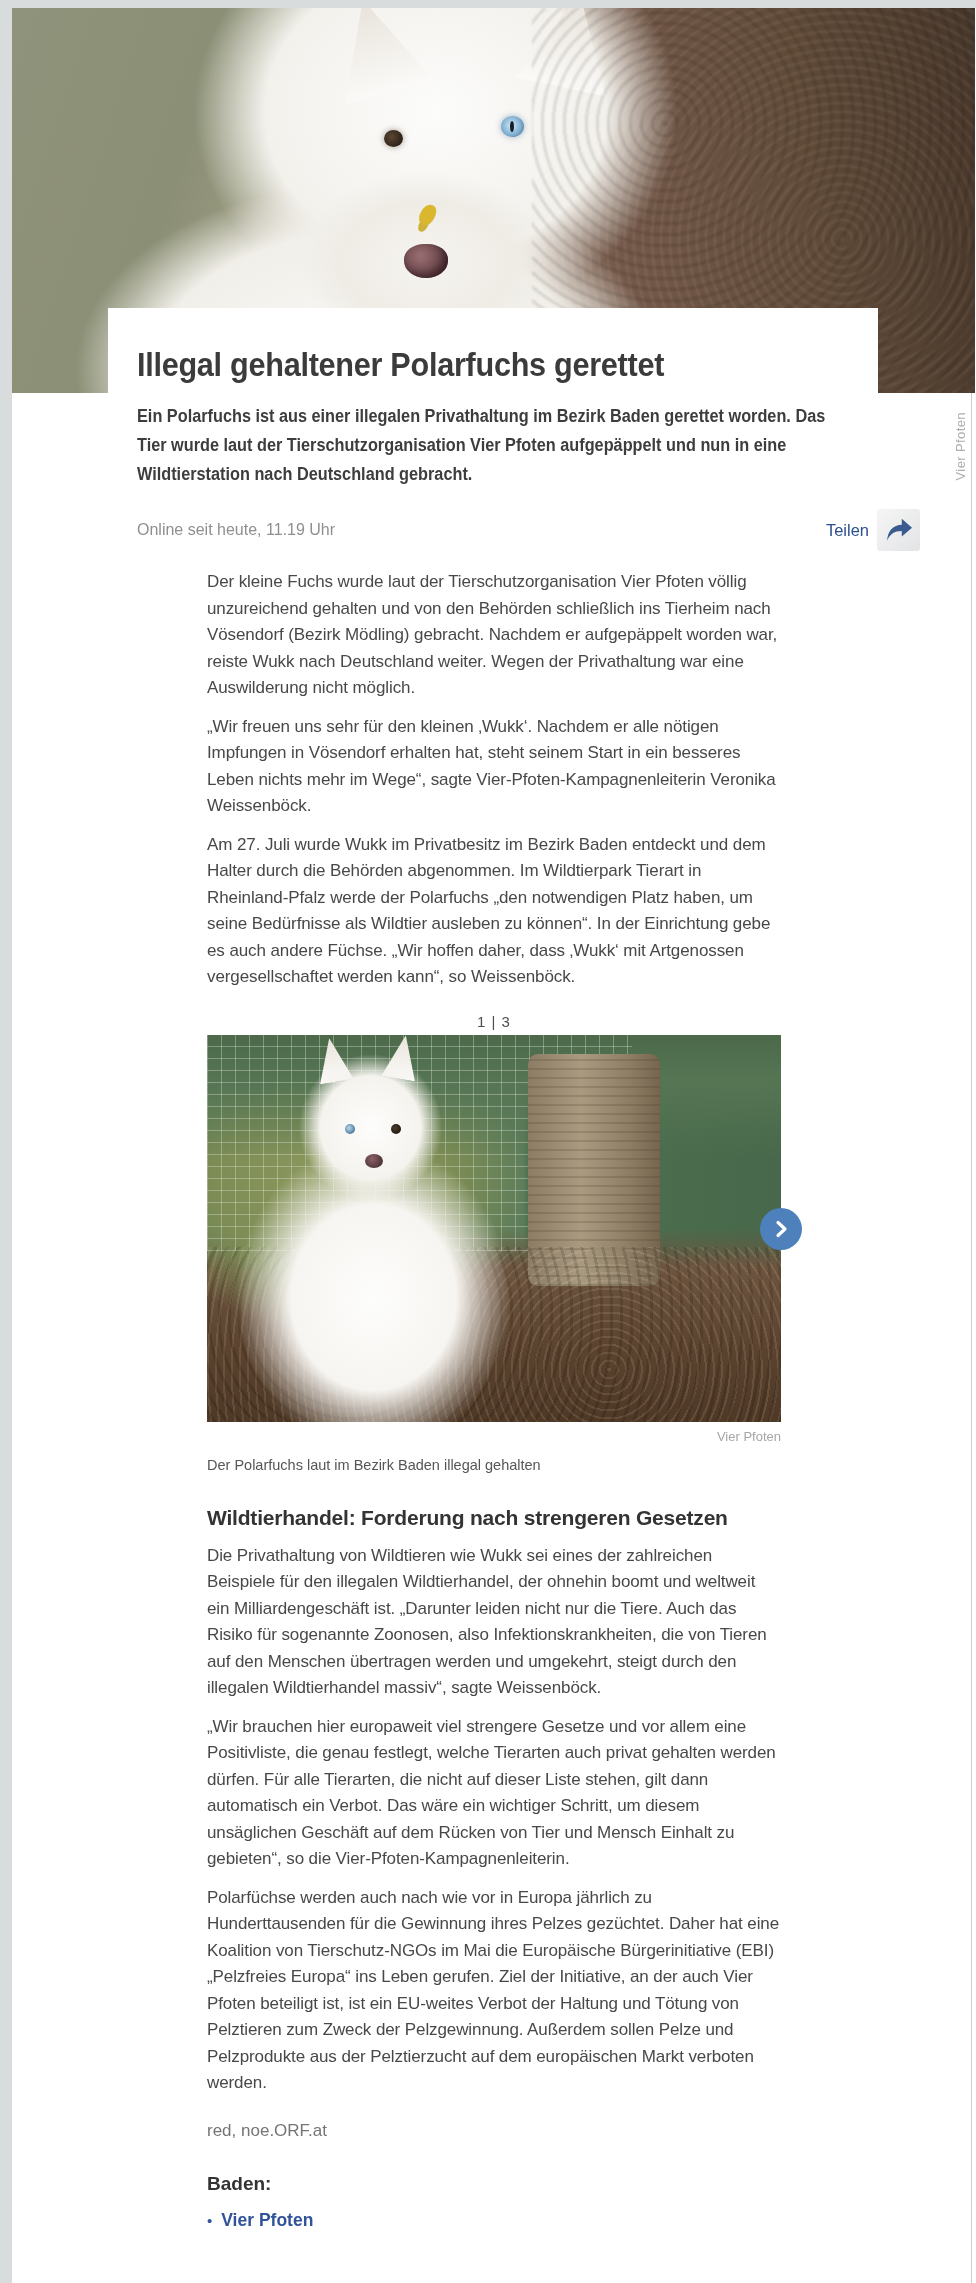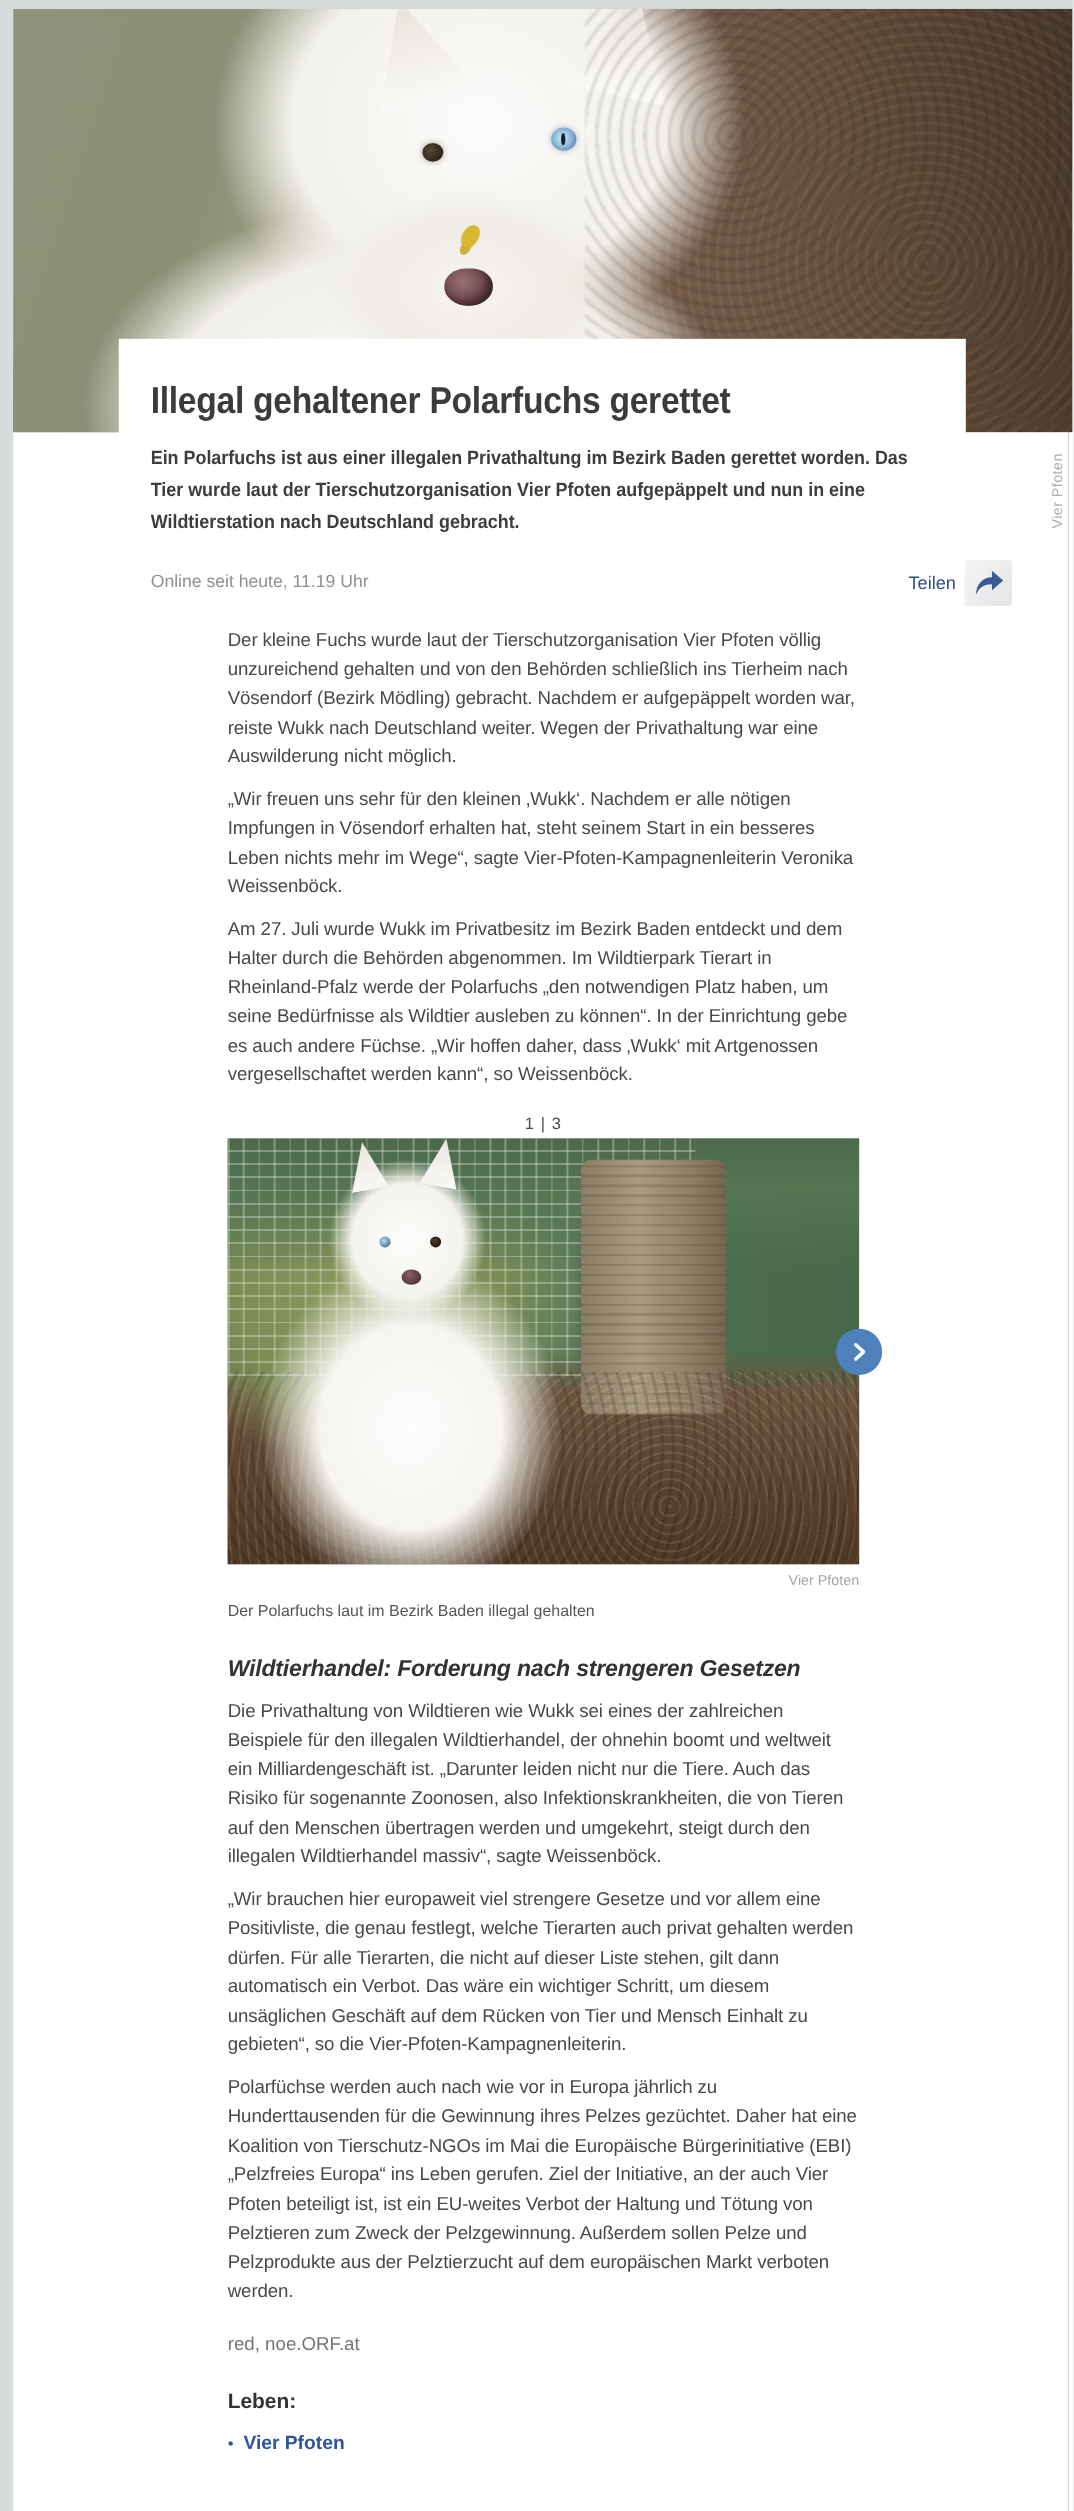--- a/index.html
+++ b/index.html
@@ -86,21 +86,21 @@
   .g-eye{position:absolute;width:10px;height:10px;border-radius:50%;}
   .g-eye.blue{left:24%;top:23%;background:radial-gradient(circle at 40% 40%,#bcd9ea,#5d8cab 60%,#2c4358);}
   .g-eye.dark{left:32%;top:23%;background:radial-gradient(circle at 40% 40%,#4e3c2a,#241a10 70%);}
   .g-nose{position:absolute;left:27.5%;top:31%;width:18px;height:14px;border-radius:50%;
     background:radial-gradient(circle at 40% 35%,#8a6165,#50363a 70%);}
   .g-next{position:absolute;right:-21px;top:173px;width:42px;height:42px;border-radius:50%;
     background:#4e81bc;display:flex;align-items:center;justify-content:center;cursor:pointer;}
   .g-credit{text-align:right;color:#a6a6a6;font-size:13px;margin-top:7px;}
   .caption{color:#565656;font-size:14.5px;margin-top:13px;}
 
-  h2.subhead{font-size:21px;color:#333;margin:33px 0 13px;letter-spacing:-.2px;font-style:italic;}
+  h2.subhead{font-size:21px;color:#333;margin:33px 0 13px;letter-spacing:-.2px;}
   .byline{color:#757575;font-size:17px;margin:24px 0 0;}
   .links-heading{font-size:19px;font-weight:700;color:#333;margin:32px 0 0;}
   .link-item{margin-top:15px;display:flex;align-items:baseline;gap:9px;cursor:pointer;}
   .bullet{color:#30539a;font-size:15px;}
   .link-label{color:#30539a;font-weight:700;font-size:17.5px;}
 </style>
 </head>
 <body>
 
 <div id="page">
@@ -167,20 +167,20 @@
         <div class="caption">Der Polarfuchs laut im Bezirk Baden illegal gehalten</div>
       </div>
 
       <h2 class="subhead">Wildtierhandel: Forderung nach strengeren Gesetzen</h2>
       <p class="body">Die Privathaltung von Wildtieren wie Wukk sei eines der zahlreichen Beispiele für den illegalen Wildtierhandel, der ohnehin boomt und weltweit ein Milliardengeschäft ist. „Darunter leiden nicht nur die Tiere. Auch das Risiko für sogenannte Zoonosen, also Infektionskrankheiten, die von Tieren auf den Menschen übertragen werden und umgekehrt, steigt durch den illegalen Wildtierhandel massiv“, sagte Weissenböck.</p>
       <p class="body">„Wir brauchen hier europaweit viel strengere Gesetze und vor allem eine Positivliste, die genau festlegt, welche Tierarten auch privat gehalten werden dürfen. Für alle Tierarten, die nicht auf dieser Liste stehen, gilt dann automatisch ein Verbot. Das wäre ein wichtiger Schritt, um diesem unsäglichen Geschäft auf dem Rücken von Tier und Mensch Einhalt zu gebieten“, so die Vier-Pfoten-Kampagnenleiterin.</p>
       <p class="body">Polarfüchse werden auch nach wie vor in Europa jährlich zu Hunderttausenden für die Gewinnung ihres Pelzes gezüchtet. Daher hat eine Koalition von Tierschutz-NGOs im Mai die Europäische Bürgerinitiative (EBI) „Pelzfreies Europa“ ins Leben gerufen. Ziel der Initiative, an der auch Vier Pfoten beteiligt ist, ist ein EU-weites Verbot der Haltung und Tötung von Pelztieren zum Zweck der Pelzgewinnung. Außerdem sollen Pelze und Pelzprodukte aus der Pelztierzucht auf dem europäischen Markt verboten werden.</p>
 
       <div class="byline">red, noe.ORF.at</div>
 
-      <div class="links-heading">Leben:</div>
+      <div class="links-heading">Baden:</div>
       <div class="link-item">
         <span class="bullet">•</span>
         <span class="link-label">Vier Pfoten</span>
       </div>
     </div>
   </div>
 </div>
 
 </body></html>

